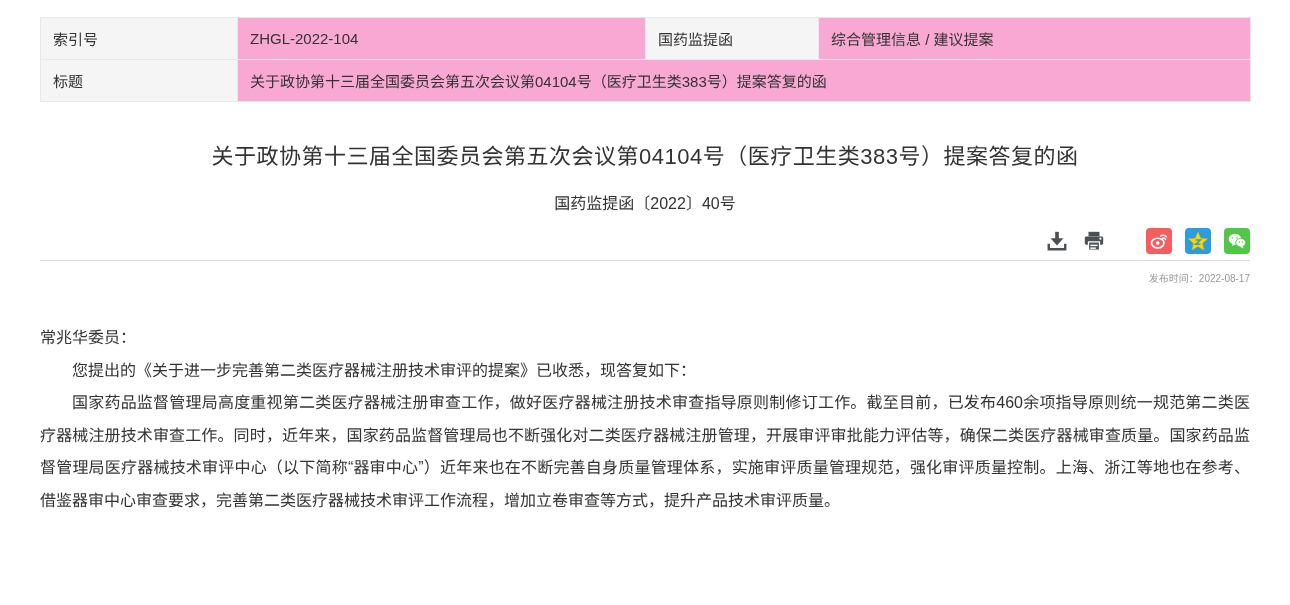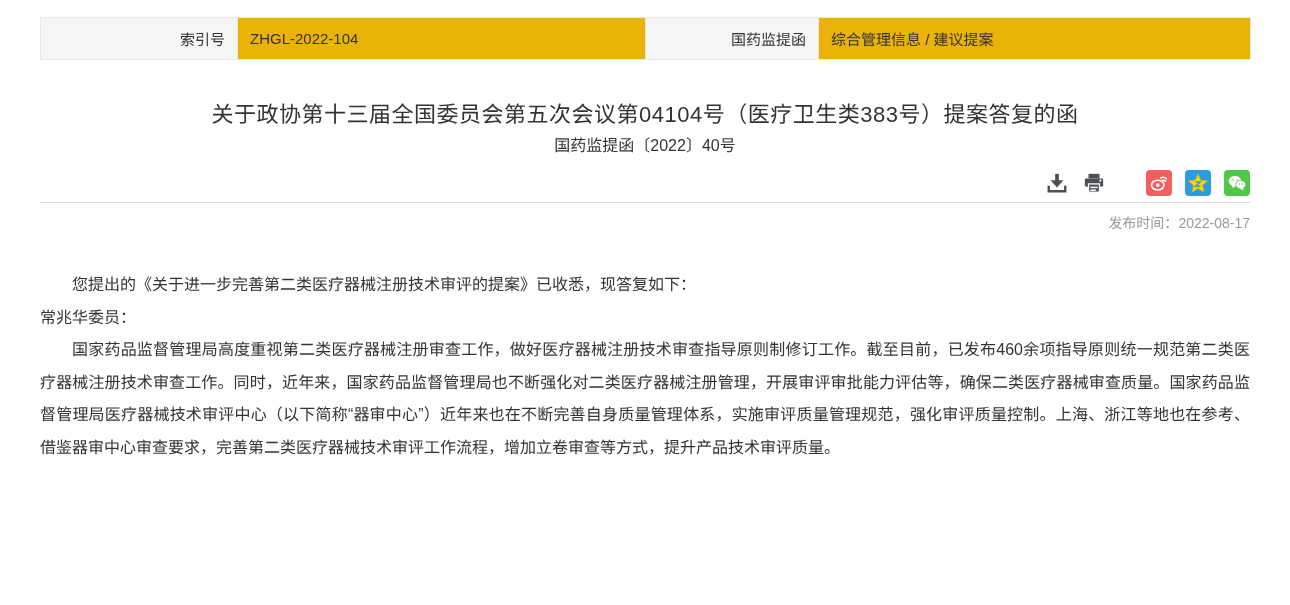--- a/index.html
+++ b/index.html
@@ -9,37 +9,37 @@
     color:#333;
   }
   .content{width:1210px;margin:0 40px;}
 
   
   table.meta{border-collapse:collapse;width:1210px;margin-top:17px;table-layout:fixed;}
   table.meta td{
     border:1px solid #e8e8e8;height:42px;font-size:15px;color:#333;
     padding:0 12px;box-sizing:border-box;overflow:hidden;white-space:nowrap;
   }
-  td.lbl{background:#f5f5f5;text-align:right;padding:0;}
-  td.val{background:#eab308;text-align:left;}
+  td.lbl{background:#f5f5f5;text-align:left;padding:0;}
+  td.val{background:#f9a8d4;text-align:left;}
   col.c1{width:197px;} col.c2{width:408px;} col.c3{width:173px;} col.c4{width:432px;}
 
   
   h1.doc-title{
     margin:36px 0 0 0;text-align:center;font-size:22px;font-weight:normal;
     color:#333;letter-spacing:.5px;
   }
-  .doc-number{margin-top:4px;text-align:center;font-size:16px;color:#333;}
+  .doc-number{margin-top:20px;text-align:center;font-size:16px;color:#333;}
 
   
   .toolbar{margin-top:14px;display:flex;justify-content:flex-end;align-items:center;gap:13px;height:26px;}
   .tool-btn{display:inline-flex;align-items:center;justify-content:center;width:24px;height:24px;cursor:pointer;background:none;border:none;padding:0;}
   .share-btn{width:26px;height:26px;border-radius:4px;display:inline-flex;align-items:center;justify-content:center;cursor:pointer;border:none;padding:0;}
   .sep{border:none;border-top:1px solid #d9d9d9;margin:6px 0 0 0;}
-  .pub-time{margin-top:9px;text-align:right;font-size:14px;color:#999;}
+  .pub-time{margin-top:9px;text-align:right;font-size:10px;color:#999;}
 
   
   .doc-body{margin-top:37px;font-size:16px;line-height:32.5px;text-align:justify;}
   .doc-body p.para{margin:0;}
   .doc-body p.indent{text-indent:2em;}
 </style>
 </head>
 <body>
 
 <div class="content">
@@ -50,20 +50,24 @@
         <col class="c2">
         <col class="c3">
         <col class="c4">
       </colgroup>
     <tbody>
         <tr>
       <td class="lbl">索引号</td>
       <td class="val">ZHGL-2022-104</td>
       <td class="lbl">国药监提函</td>
       <td class="val">综合管理信息 / 建议提案</td>
+    </tr>
+    <tr>
+      <td class="lbl">标题</td>
+      <td class="val" colspan="3">关于政协第十三届全国委员会第五次会议第04104号（医疗卫生类383号）提案答复的函</td>
     </tr>
   </tbody>
     </table>
 
   <h1 class="doc-title">关于政协第十三届全国委员会第五次会议第04104号（医疗卫生类383号）提案答复的函</h1>
   <div class="doc-number">国药监提函〔2022〕40号</div>
 
   <div class="toolbar">
     <button class="tool-btn" title="">
       <svg width="22" height="22" viewBox="0 0 24 24">
@@ -108,18 +112,18 @@
         <circle cx="18.4" cy="13.2" r="0.8" fill="#4fc847"></circle>
       </svg>
     </button>
   </div>
 
   <hr class="sep">
 
   <div class="pub-time"><span>发布时间：</span><span>2022-08-17</span></div>
 
   <div class="doc-body">
+      <p class="para">常兆华委员：</p>
       <p class="para indent">您提出的《关于进一步完善第二类医疗器械注册技术审评的提案》已收悉，现答复如下：</p>
-      <p class="para">常兆华委员：</p>
       <p class="para indent">国家药品监督管理局高度重视第二类医疗器械注册审查工作，做好医疗器械注册技术审查指导原则制修订工作。截至目前，已发布460余项指导原则统一规范第二类医疗器械注册技术审查工作。同时，近年来，国家药品监督管理局也不断强化对二类医疗器械注册管理，开展审评审批能力评估等，确保二类医疗器械审查质量。国家药品监督管理局医疗器械技术审评中心（以下简称“器审中心”）近年来也在不断完善自身质量管理体系，实施审评质量管理规范，强化审评质量控制。上海、浙江等地也在参考、借鉴器审中心审查要求，完善第二类医疗器械技术审评工作流程，增加立卷审查等方式，提升产品技术审评质量。</p>
     </div>
 
 </div>
 
 </body></html>

